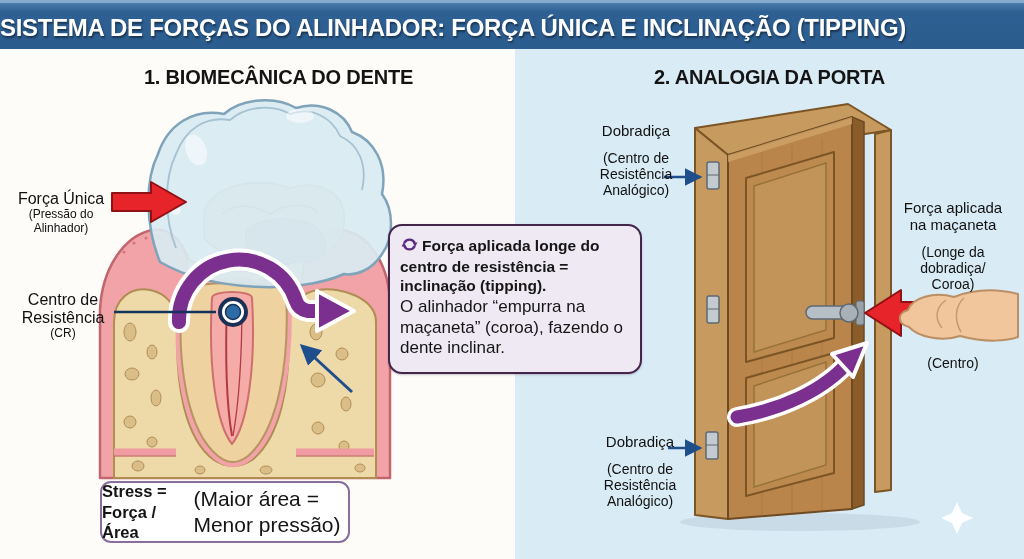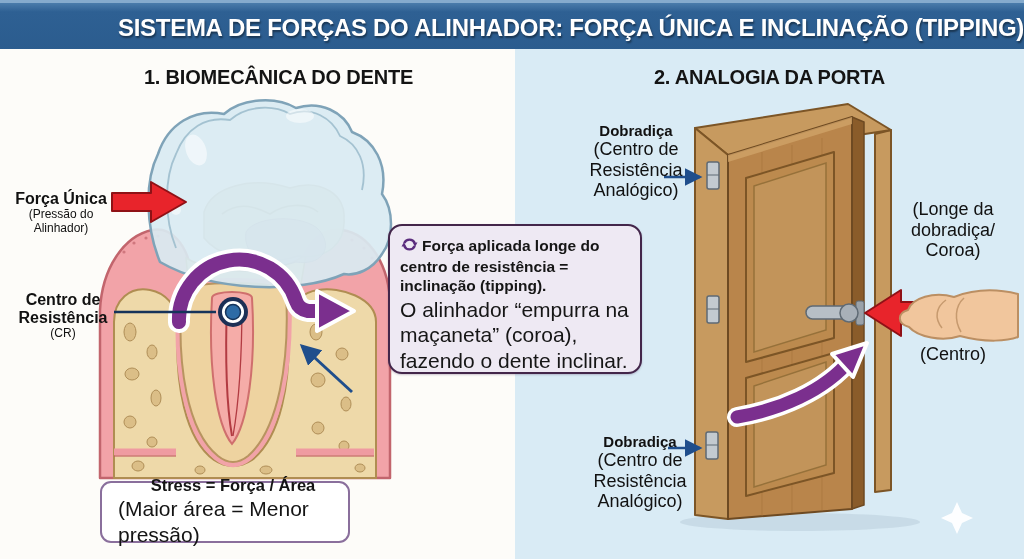--- a/index.html
+++ b/index.html
@@ -1,57 +1,57 @@
 <!DOCTYPE html>
 <html><head>
 <meta charset="utf-8">
 <style>
   html,body{margin:0;padding:0;background:#e8e8e8;}
   .canvas{position:relative;width:1024px;height:559px;overflow:hidden;
           font-family:"Liberation Sans","DejaVu Sans",sans-serif;background:#fdfcfa;}
   
   .title-bar{position:absolute;left:0;top:0;width:1024px;height:49px;
              background:linear-gradient(#4a7cab 0%,#2e6093 18%,#2b5c8e 100%);
-             border-top:3px solid #85abcd;display:flex;align-items:center;justify-content:flex-end;}
+             border-top:3px solid #85abcd;display:flex;align-items:center;justify-content:flex-start;}
   .title-bar h1{margin:0;color:#fff;font-size:24px;font-weight:bold;letter-spacing:-.3px;
                 text-shadow:1px 2px 2px rgba(0,0,0,.45);white-space:nowrap;}
   
   .panel-left{position:absolute;left:0;top:49px;width:515px;height:510px;background:#fdfcf9;}
   .panel-right{position:absolute;left:515px;top:49px;width:509px;height:510px;background:#d9ebf5;}
   .panel-heading{position:absolute;margin:0;color:#141414;font-size:20px;font-weight:bold;
                  text-align:center;letter-spacing:-.2px;white-space:nowrap;}
   #heading-left{left:0;top:66px;width:515px;padding-left:21px;}
   #heading-right{left:515px;top:66px;width:509px;}
   
   .art{position:absolute;left:0;top:0;width:1024px;height:559px;pointer-events:none;}
   
   .lbl{position:absolute;text-align:center;color:#111;line-height:1.14;}
-  .lbl .b{display:block;font-weight:bold;font-size:16px;white-space:pre-line;}
+  .lbl .b{display:block;font-weight:normal;font-size:16px;white-space:pre-line;}
   .lbl .n{display:block;font-weight:normal;font-size:12px;white-space:pre-line;}
   .lbl-sm .b{font-size:15px;}
-  .lbl-sm .n{font-size:18px;}
+  .lbl-sm .n{font-size:14px;margin-top:12px;}
   #lbl-forca-unica{left:4px;top:190px;width:114px;}
   #lbl-centro{left:6px;top:291px;width:114px;}
   #lbl-movimento{left:352px;top:384px;width:120px;}
   #lbl-dobradica-top{left:582px;top:122px;width:108px;}
   #lbl-forca-macaneta{left:884px;top:199px;width:138px;}
   #lbl-giro{left:892px;top:344px;width:122px;}
   #lbl-dobradica-bottom{left:584px;top:433px;width:112px;}
   
   .callout{position:absolute;left:388px;top:224px;width:254px;height:150px;box-sizing:border-box;
            background:#eee9f3;border:2.5px solid #43264a;border-radius:14px;
            padding:9px 10px;text-align:left;color:#161616;
            box-shadow:0 1px 2px rgba(60,30,80,.25);}
   .callout .icon-rot{display:inline-block;vertical-align:-3px;margin-right:3px;}
   .callout .cb{font-weight:bold;font-size:15.5px;line-height:1.22;}
-  .callout .cn{display:block;font-size:21px;line-height:1.22;margin-top:1px;}
+  .callout .cn{display:block;font-size:17px;line-height:1.22;margin-top:1px;}
   
   .stress-box{position:absolute;left:100px;top:481px;width:250px;height:62px;box-sizing:border-box;
               background:#fff;border:2.5px solid #8a6f9c;border-radius:11px;
-              display:flex;flex-direction:column;align-items:center;justify-content:center;color:#141414;padding-left:16px;}
+              display:flex;flex-direction:row;align-items:center;justify-content:center;color:#141414;}
   .stress-box .s1{font-weight:bold;font-size:16.5px;line-height:1.25;}
   .stress-box .s2{font-size:21px;line-height:1.25;}
 </style>
 </head>
 <body>
 
 <div class="canvas">
 
   <header class="title-bar">
     <h1>SISTEMA DE FORÇAS DO ALINHADOR: FORÇA ÚNICA E INCLINAÇÃO (TIPPING)</h1>
@@ -239,20 +239,22 @@
     <span class="cn">O alinhador “empurra na maçaneta” (coroa), fazendo o dente inclinar.</span>
   </div>
 
   <div id="lbl-dobradica-top" class="lbl lbl-sm">
     <span class="b">Dobradiça</span>
     <span class="n">(Centro de
 Resistência
 Analógico)</span>
   </div>
   <div id="lbl-forca-macaneta" class="lbl lbl-sm">
+    <span class="b">Força aplicada
+na maçaneta</span>
     <span class="n">(Longe da
 dobradiça/
 Coroa)</span>
   </div>
   <div id="lbl-giro" class="lbl lbl-sm">
     <span class="n">(Centro)</span>
   </div>
   <div id="lbl-dobradica-bottom" class="lbl lbl-sm">
     <span class="b">Dobradiça</span>
     <span class="n">(Centro de

